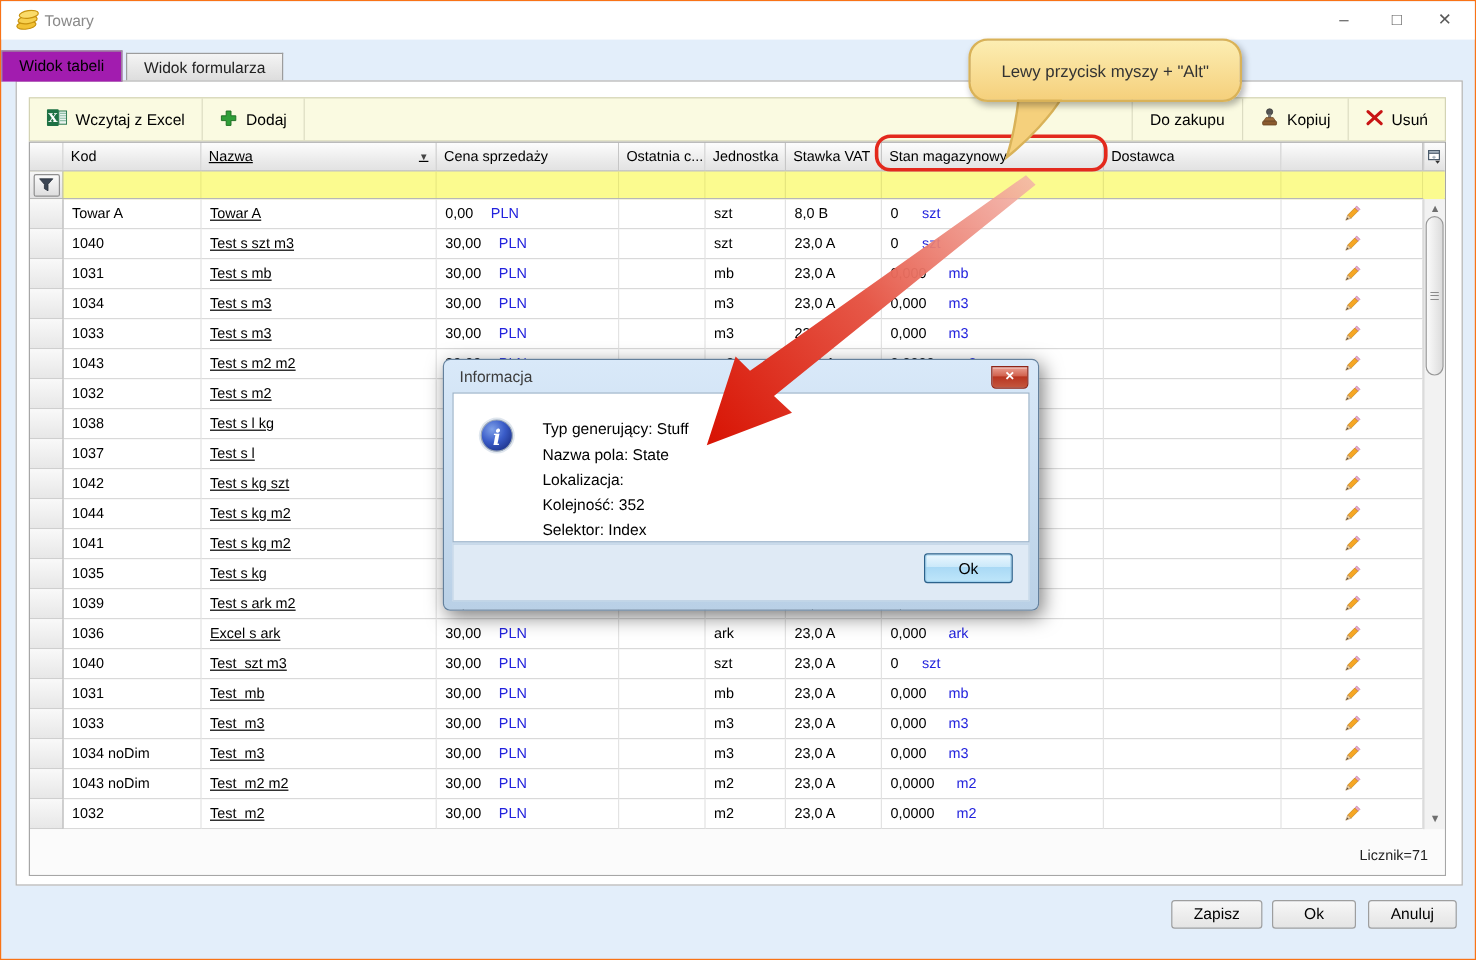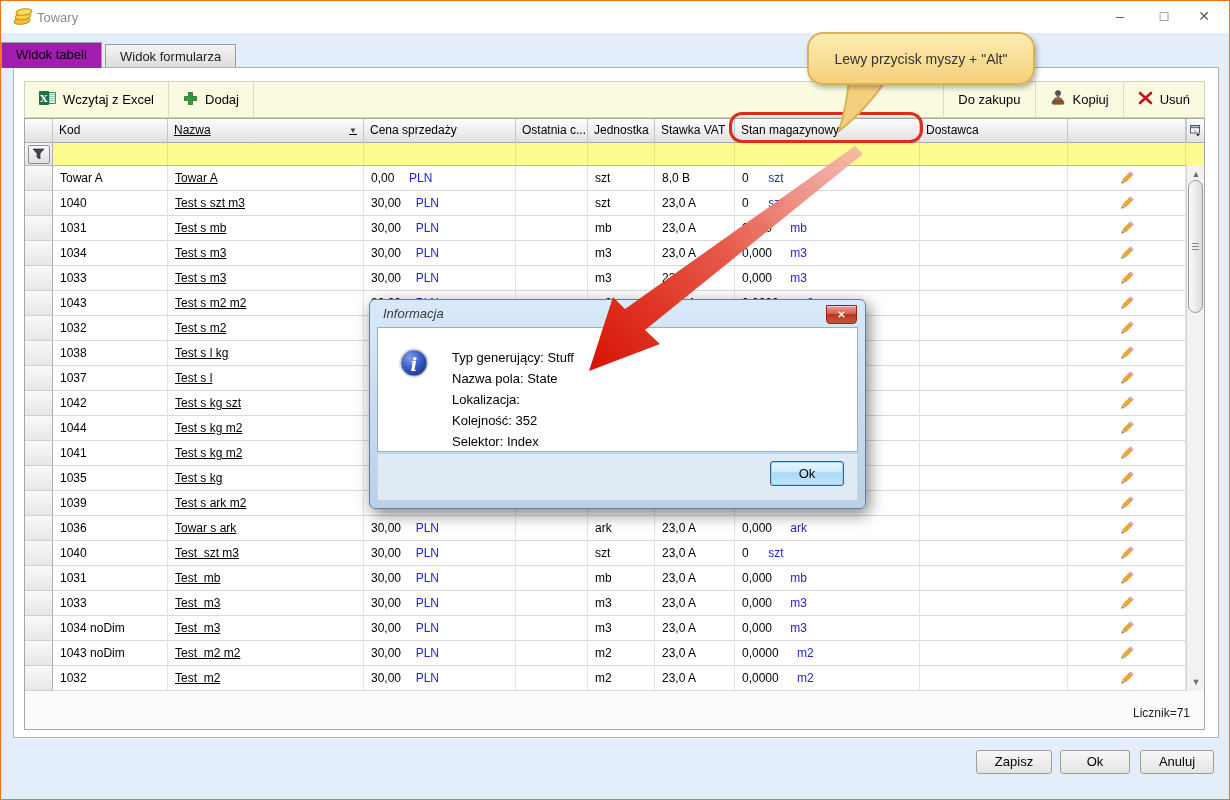--- a/index.html
+++ b/index.html
@@ -72,21 +72,21 @@
   
   #counter { position:absolute; right:28px; top:638px; font-size:12px; color:#222; }
   .footbtn { position:absolute; top:749px; height:24px; border:1px solid #9e9e9e; border-radius:3px;
              background:linear-gradient(180deg,#f7f7f7,#e4e4e4); font-size:13px; text-align:center;
              line-height:22px; cursor:default; }
   #btn-zapisz { left:975px; width:76px; } #btn-ok-main { left:1059px; width:70px; } #btn-anuluj { left:1139px; width:74px; }
   
   #dialog { position:absolute; left:368px; top:298px; width:497px; height:210px; z-index:20;
             background:linear-gradient(180deg,#d9e9f9,#b9d0e6); border:1px solid #64809c; border-radius:6px;
             box-shadow:3px 5px 16px rgba(0,0,0,0.5); }
-  #dialog-title { position:absolute; left:13px; top:6px; font-size:13px; color:#3c3c3c;font-style:italic; }
+  #dialog-title { position:absolute; left:13px; top:6px; font-size:13px; color:#3c3c3c; }
   #dialog-close { position:absolute; right:8px; top:5px; width:31px; height:19px; border-radius:0 0 4px 4px;
             background:linear-gradient(180deg,#eb9f92,#d0604c 45%,#b83420 46%,#c4573e);
             border:1px solid #8e2416; color:#fff; font-size:10px; font-weight:bold;
             text-align:center; line-height:18px; box-shadow:inset 0 1px 0 rgba(255,255,255,.5); }
   #dialog-body { position:absolute; left:7px; right:7px; top:27px; height:125px; background:#ffffff;
             border:1px solid #98b1c8; display:flex; align-items:flex-start; padding:19px 0 0 20px; }
   #dialog-text { margin-left:22px; font-size:13px; line-height:21px; color:#000; }
   #dialog-footer { position:absolute; left:7px; right:7px; top:153px; bottom:7px; background:#dfeaf5;
             border:1px solid #c3d5e6; }
   #dialog-ok { position:absolute; right:13px; top:7px; width:74px; height:25px; border-radius:3px;
@@ -480,21 +480,21 @@
     <rect x="6.6" y="0.8" width="3.8" height="2.4" fill="#e8a7c8" stroke="#b96f96" stroke-width="0.5"></rect>
     <rect x="6.6" y="3.2" width="3.8" height="8.2" fill="#f5a623" stroke="#c07c10" stroke-width="0.5"></rect>
     <path d="M6.6 11.4h3.8L8.5 15.6z" fill="#efd0a0" stroke="#b98f58" stroke-width="0.5"></path>
     <path d="M7.9 12.9L8.5 15.6L9.1 12.9z" fill="#4a4a4a"></path>
   </g>
               </svg></div>
   </div>
   <div class="trow">
     <div class="c rowhdr col-rowhdr"></div>
     <div class="c col-kod">1036</div>
-    <div class="c col-nazwa">Towar s ark</div>
+    <div class="c col-nazwa">Excel s ark</div>
     <div class="c col-cena num"><span>30,00</span><span class="unit" style="min-width:30px">PLN</span></div>
     <div class="c col-ost"></div>
     <div class="c col-jedn">ark</div>
     <div class="c col-vat">23,0 A</div>
     <div class="c col-stan num"><span>0,000</span><span class="unit">ark</span></div>
     <div class="c col-dost"></div>
     <div class="c col-edit edit"><svg width="17" height="17" viewBox="0 0 17 17">
   <g transform="rotate(45 8.5 8.5)">
     <rect x="6.6" y="0.8" width="3.8" height="2.4" fill="#e8a7c8" stroke="#b96f96" stroke-width="0.5"></rect>
     <rect x="6.6" y="3.2" width="3.8" height="8.2" fill="#f5a623" stroke="#c07c10" stroke-width="0.5"></rect>

